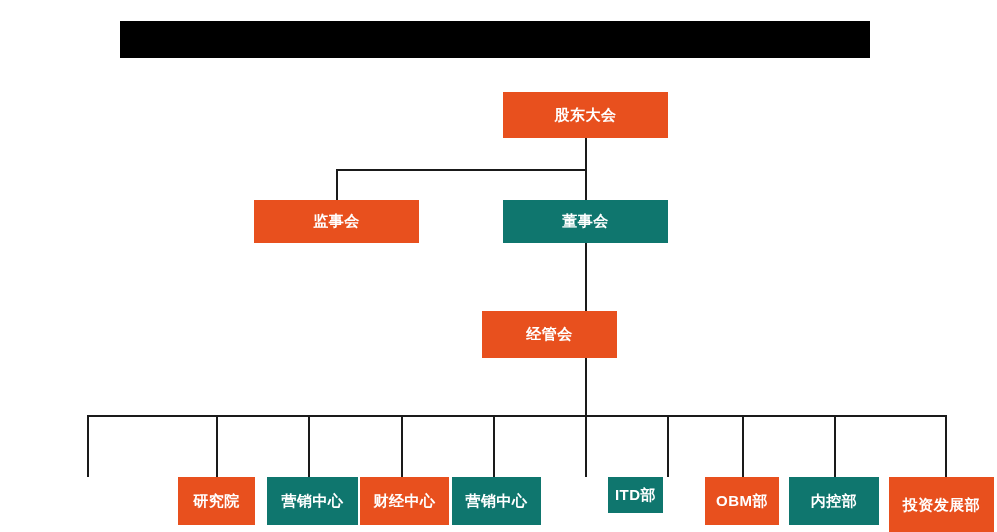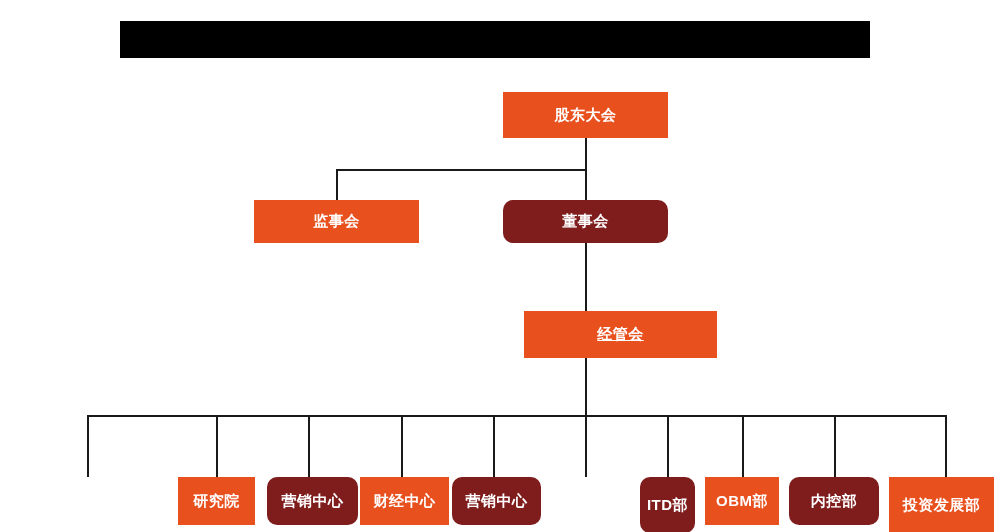--- a/index.html
+++ b/index.html
@@ -45,21 +45,21 @@
     align-items: center;
     justify-content: center;
     text-align: center;
     color: #ffffff;
     font-weight: bold;
     line-height: 1.25;
     box-sizing: border-box;
     letter-spacing: 0.5px;
   }
   .node.dark  { background: #e8501e; }
-  .node.light { background: #7f1d1d; border-radius: 10px; }
+  .node.light { background: #0f766e; }
 
   .node.lvl1 { font-size: 15px; }
   .node.lvl2 { font-size: 15px; }
   .node.lvl3 { font-size: 15px; }
   .node.lvl4 { font-size: 15px; }
   .node.small-text { font-size: 11.5px; letter-spacing: 0px; padding: 0 6px; }
 </style>
 </head>
 <body>
 
@@ -87,33 +87,33 @@
   <div class="line-v" style="left:742px; top:415px; height:62px;"></div>
   <div class="line-v" style="left:834px; top:415px; height:62px;"></div>
   <div class="line-v" style="left:945px; top:415px; height:62px;"></div>
 
   <div class="node lvl1 dark" style="left:503px; top:92px; width:165px; height:46px;">股东大会</div>
 
   <div class="node lvl2 dark" style="left:254px; top:200px; width:165px; height:43px;">监事会</div>
 
   <div class="node lvl2 light" style="left:503px; top:200px; width:165px; height:43px;">董事会</div>
 
-  <div class="node lvl3 dark" style="left:524px; top:311px; width:193px; height:47px;text-decoration:underline;">经管会</div>
+  <div class="node lvl3 dark" style="left:482px; top:311px; width:135px; height:47px;">经管会</div>
 
 
   <div class="node lvl4 dark" style="left:178px; top:477px; width:77px; height:48px;">研究院</div>
 
   <div class="node lvl4 light" style="left:267px; top:477px; width:91px; height:48px;">营销中心</div>
 
   <div class="node lvl4 dark" style="left:360px; top:477px; width:89px; height:48px;text-align:right;">财经中心</div>
 
   <div class="node lvl4 light" style="left:452px; top:477px; width:89px; height:48px;">营销中心</div>
 
 
-  <div class="node lvl4 light" style="left:640px; top:477px; width:55px; height:56px;">ITD部</div>
+  <div class="node lvl4 light" style="left:608px; top:477px; width:55px; height:36px;">ITD部</div>
 
   <div class="node lvl4 dark" style="left:705px; top:477px; width:74px; height:48px;">OBM部</div>
 
   <div class="node lvl4 light" style="left:789px; top:477px; width:90px; height:48px;">内控部</div>
 
   <div class="node lvl4 dark" style="left:889px; top:477px; width:105px; height:56px;">投资发展部</div>
 
 </div>
 
 </body></html>

